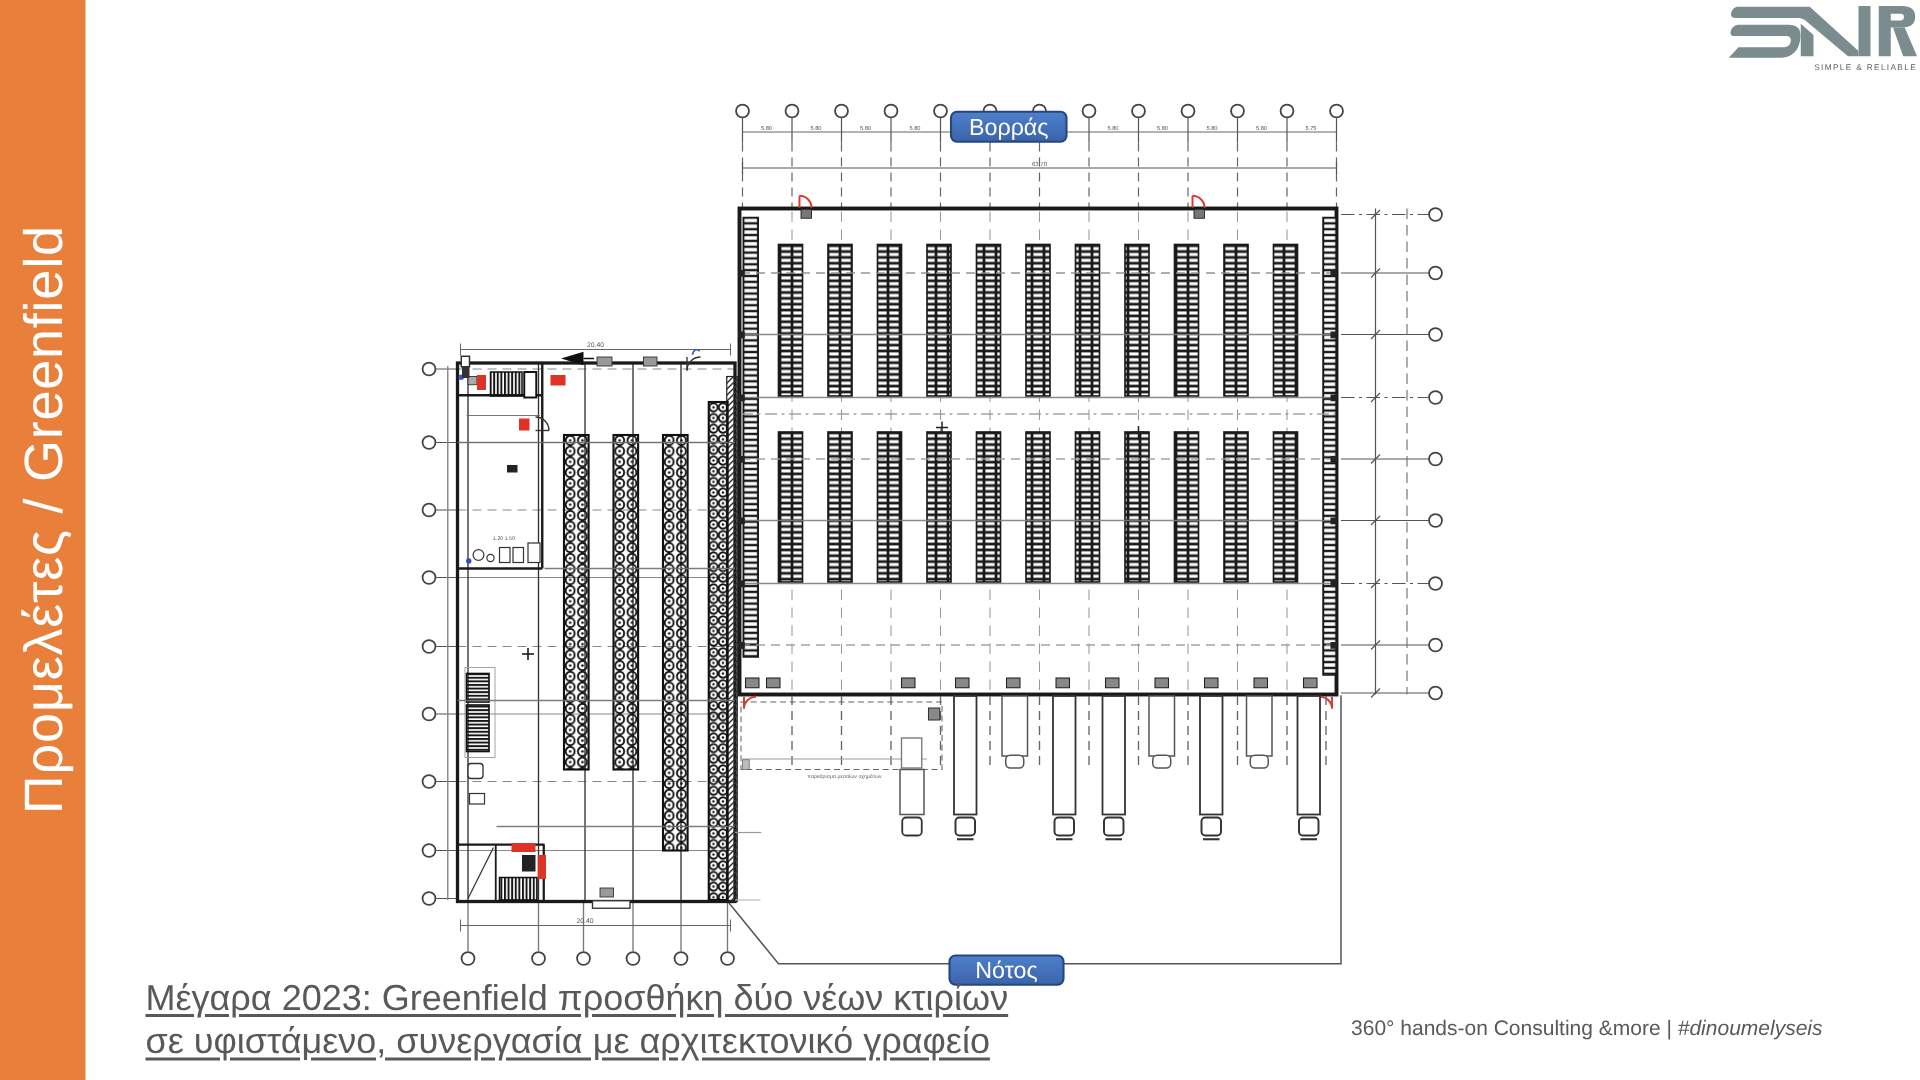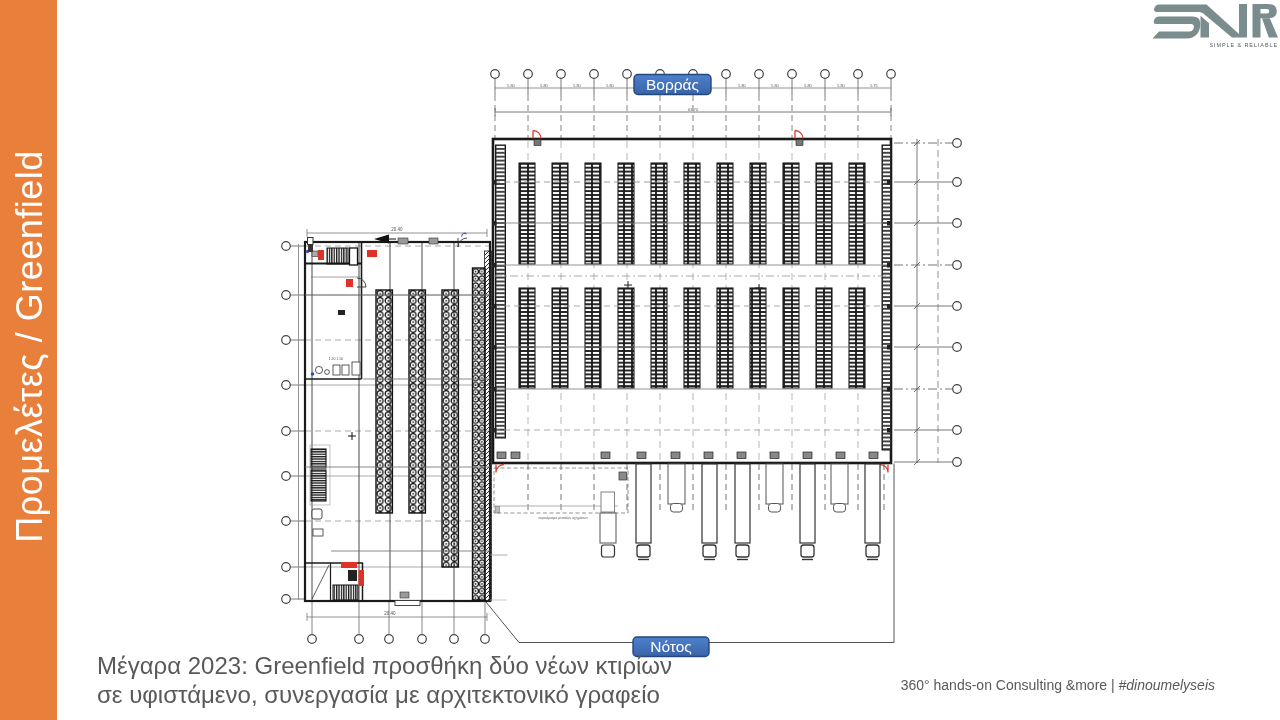--- a/index.html
+++ b/index.html
@@ -3,21 +3,21 @@
 <meta charset="utf-8">
 <style>
   html,body{margin:0;padding:0;}
   body{width:1280px;height:720px;position:relative;background:#ffffff;overflow:hidden;
        font-family:"Liberation Sans", sans-serif;}
   .sidebar{position:absolute;left:0;top:0;width:57px;height:720px;background:#E8803B;}
   .sidebar-text{position:absolute;left:-172px;top:318px;width:402px;height:57px;
        line-height:57px;text-align:center;transform:rotate(-90deg);
        color:#ffffff;font-size:36px;letter-spacing:0.5px;white-space:nowrap;}
   .caption{position:absolute;left:97px;top:652px;width:660px;color:#595959;
-       font-size:24px;line-height:28.5px;
+       font-size:24px;line-height:28.5px;text-decoration:underline;
        text-underline-offset:3px;}
   .footer{position:absolute;left:0px;top:677px;width:1215px;text-align:right;
        color:#595959;font-size:14px;}
   svg text{font-family:"Liberation Sans", sans-serif;}
 </style>
 </head>
 <body>
 
 <div class="sidebar">
 

